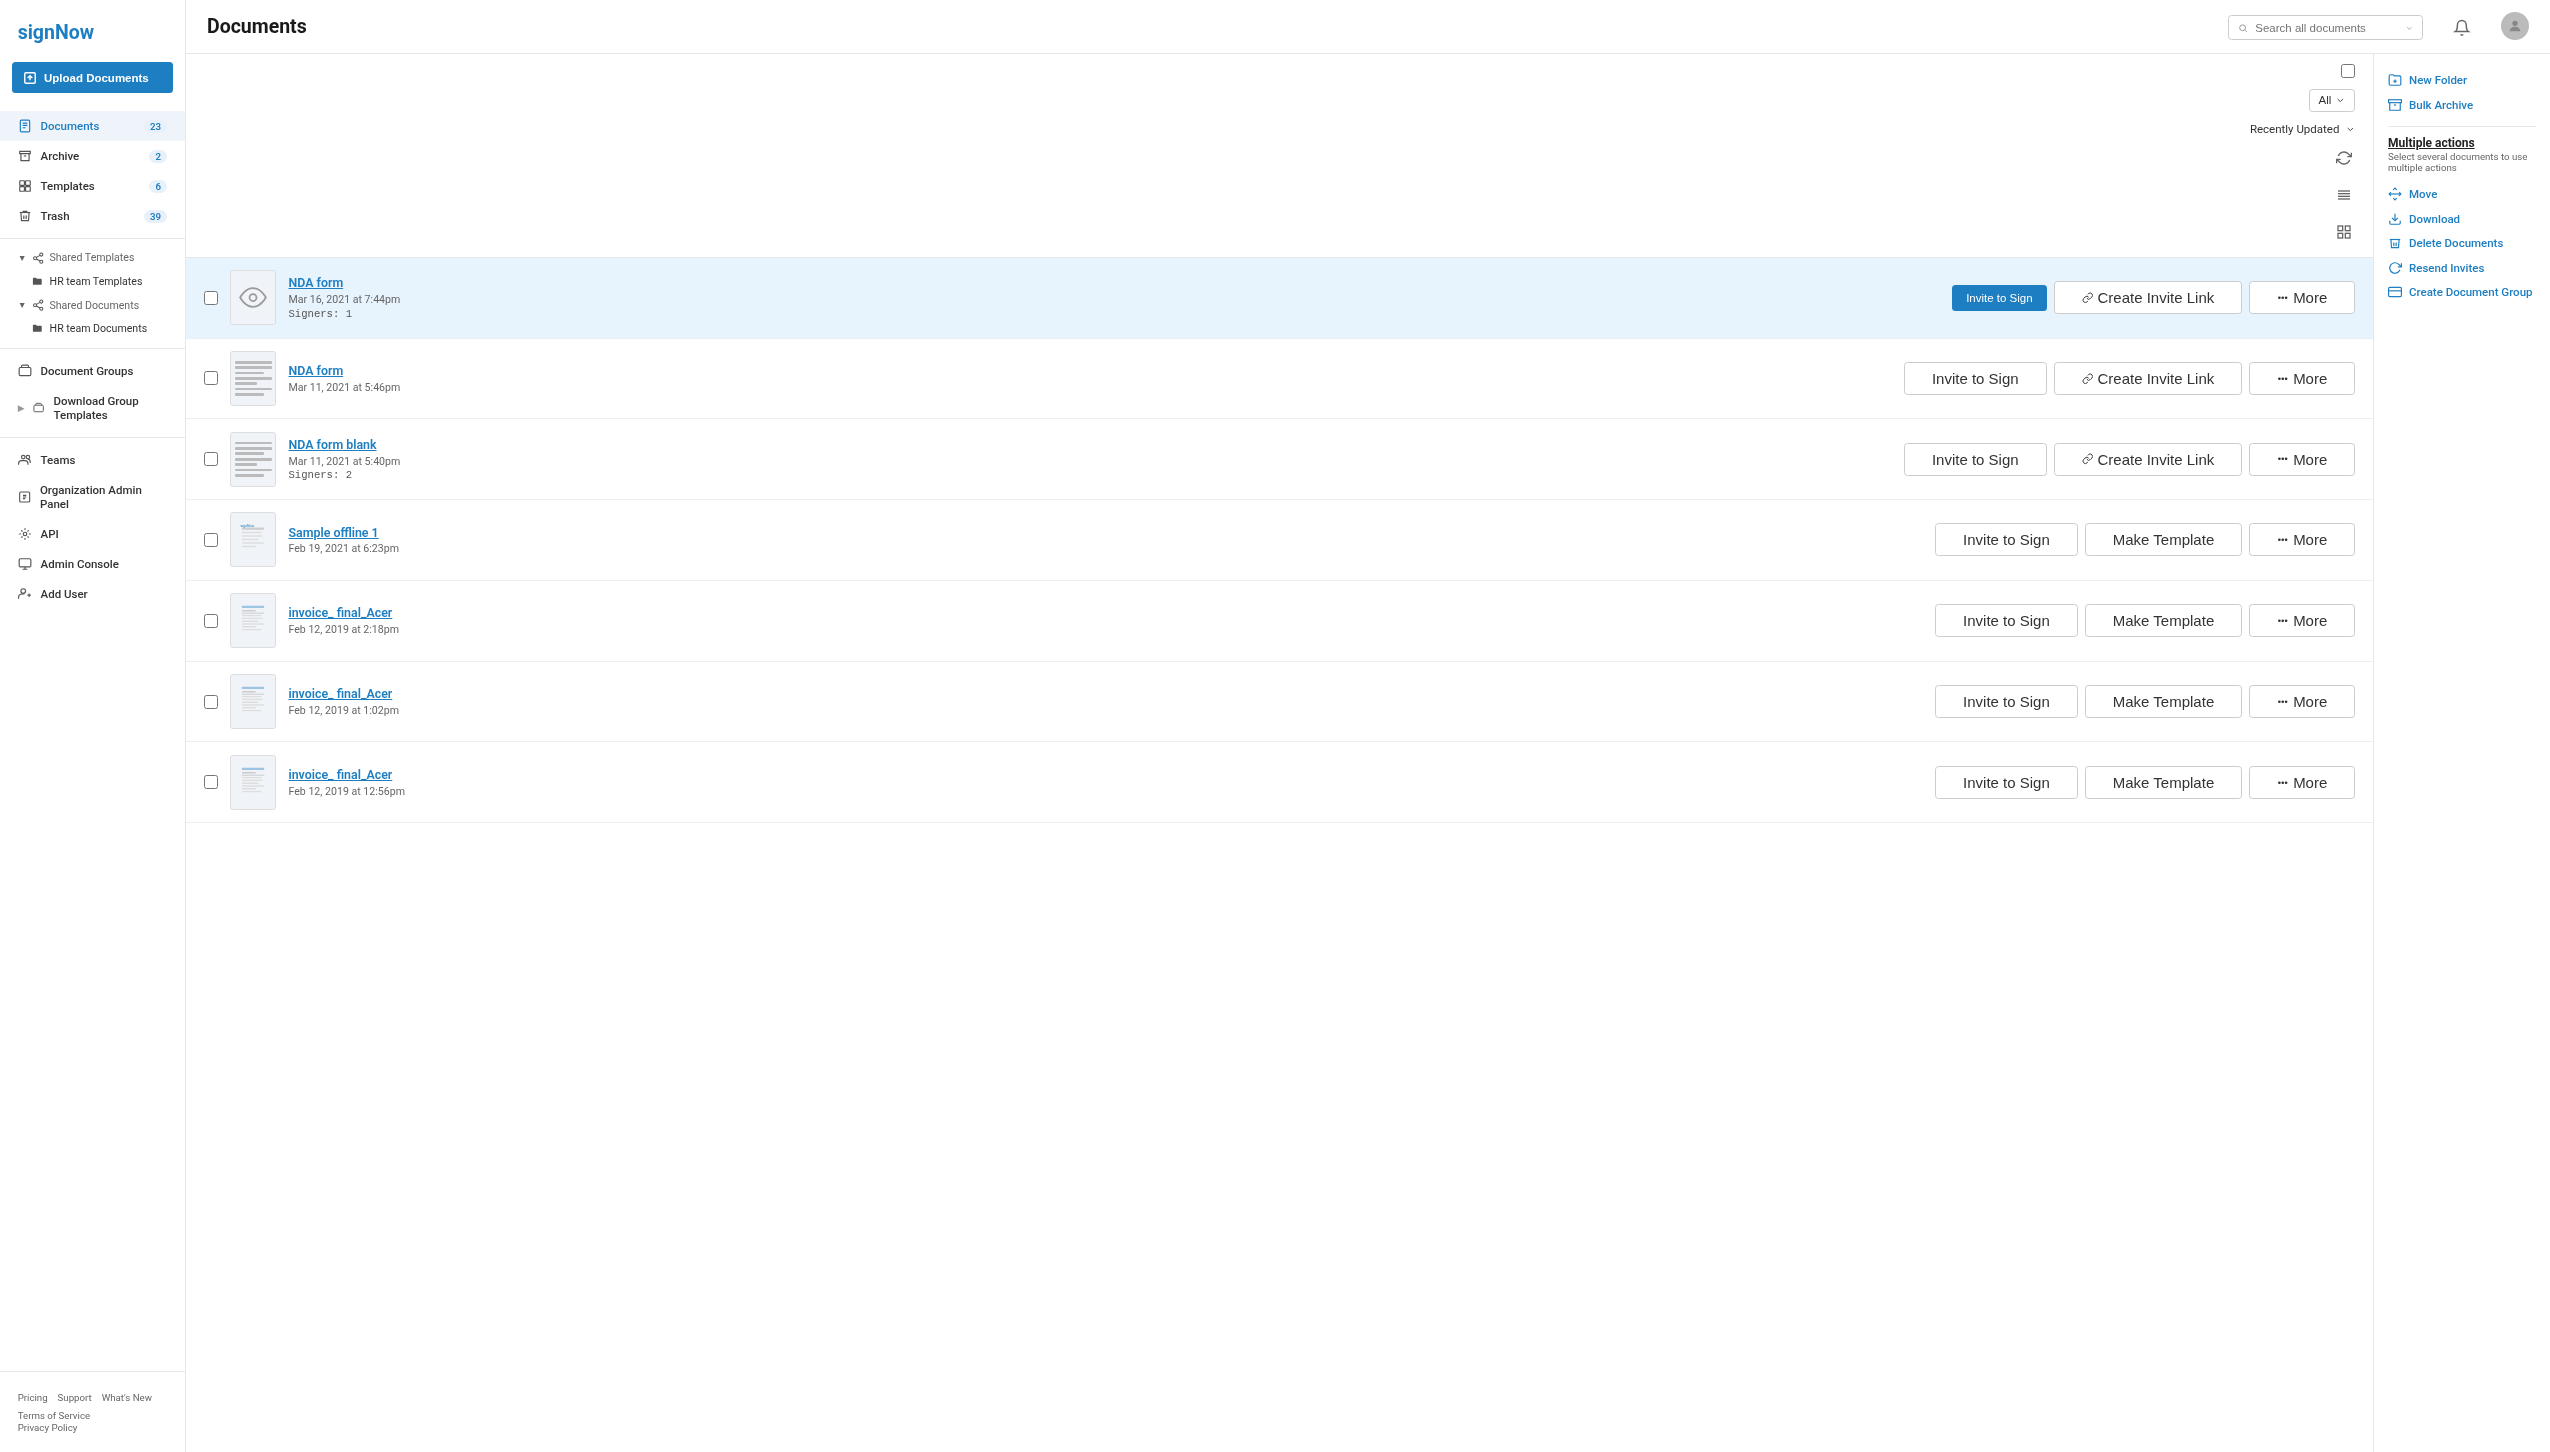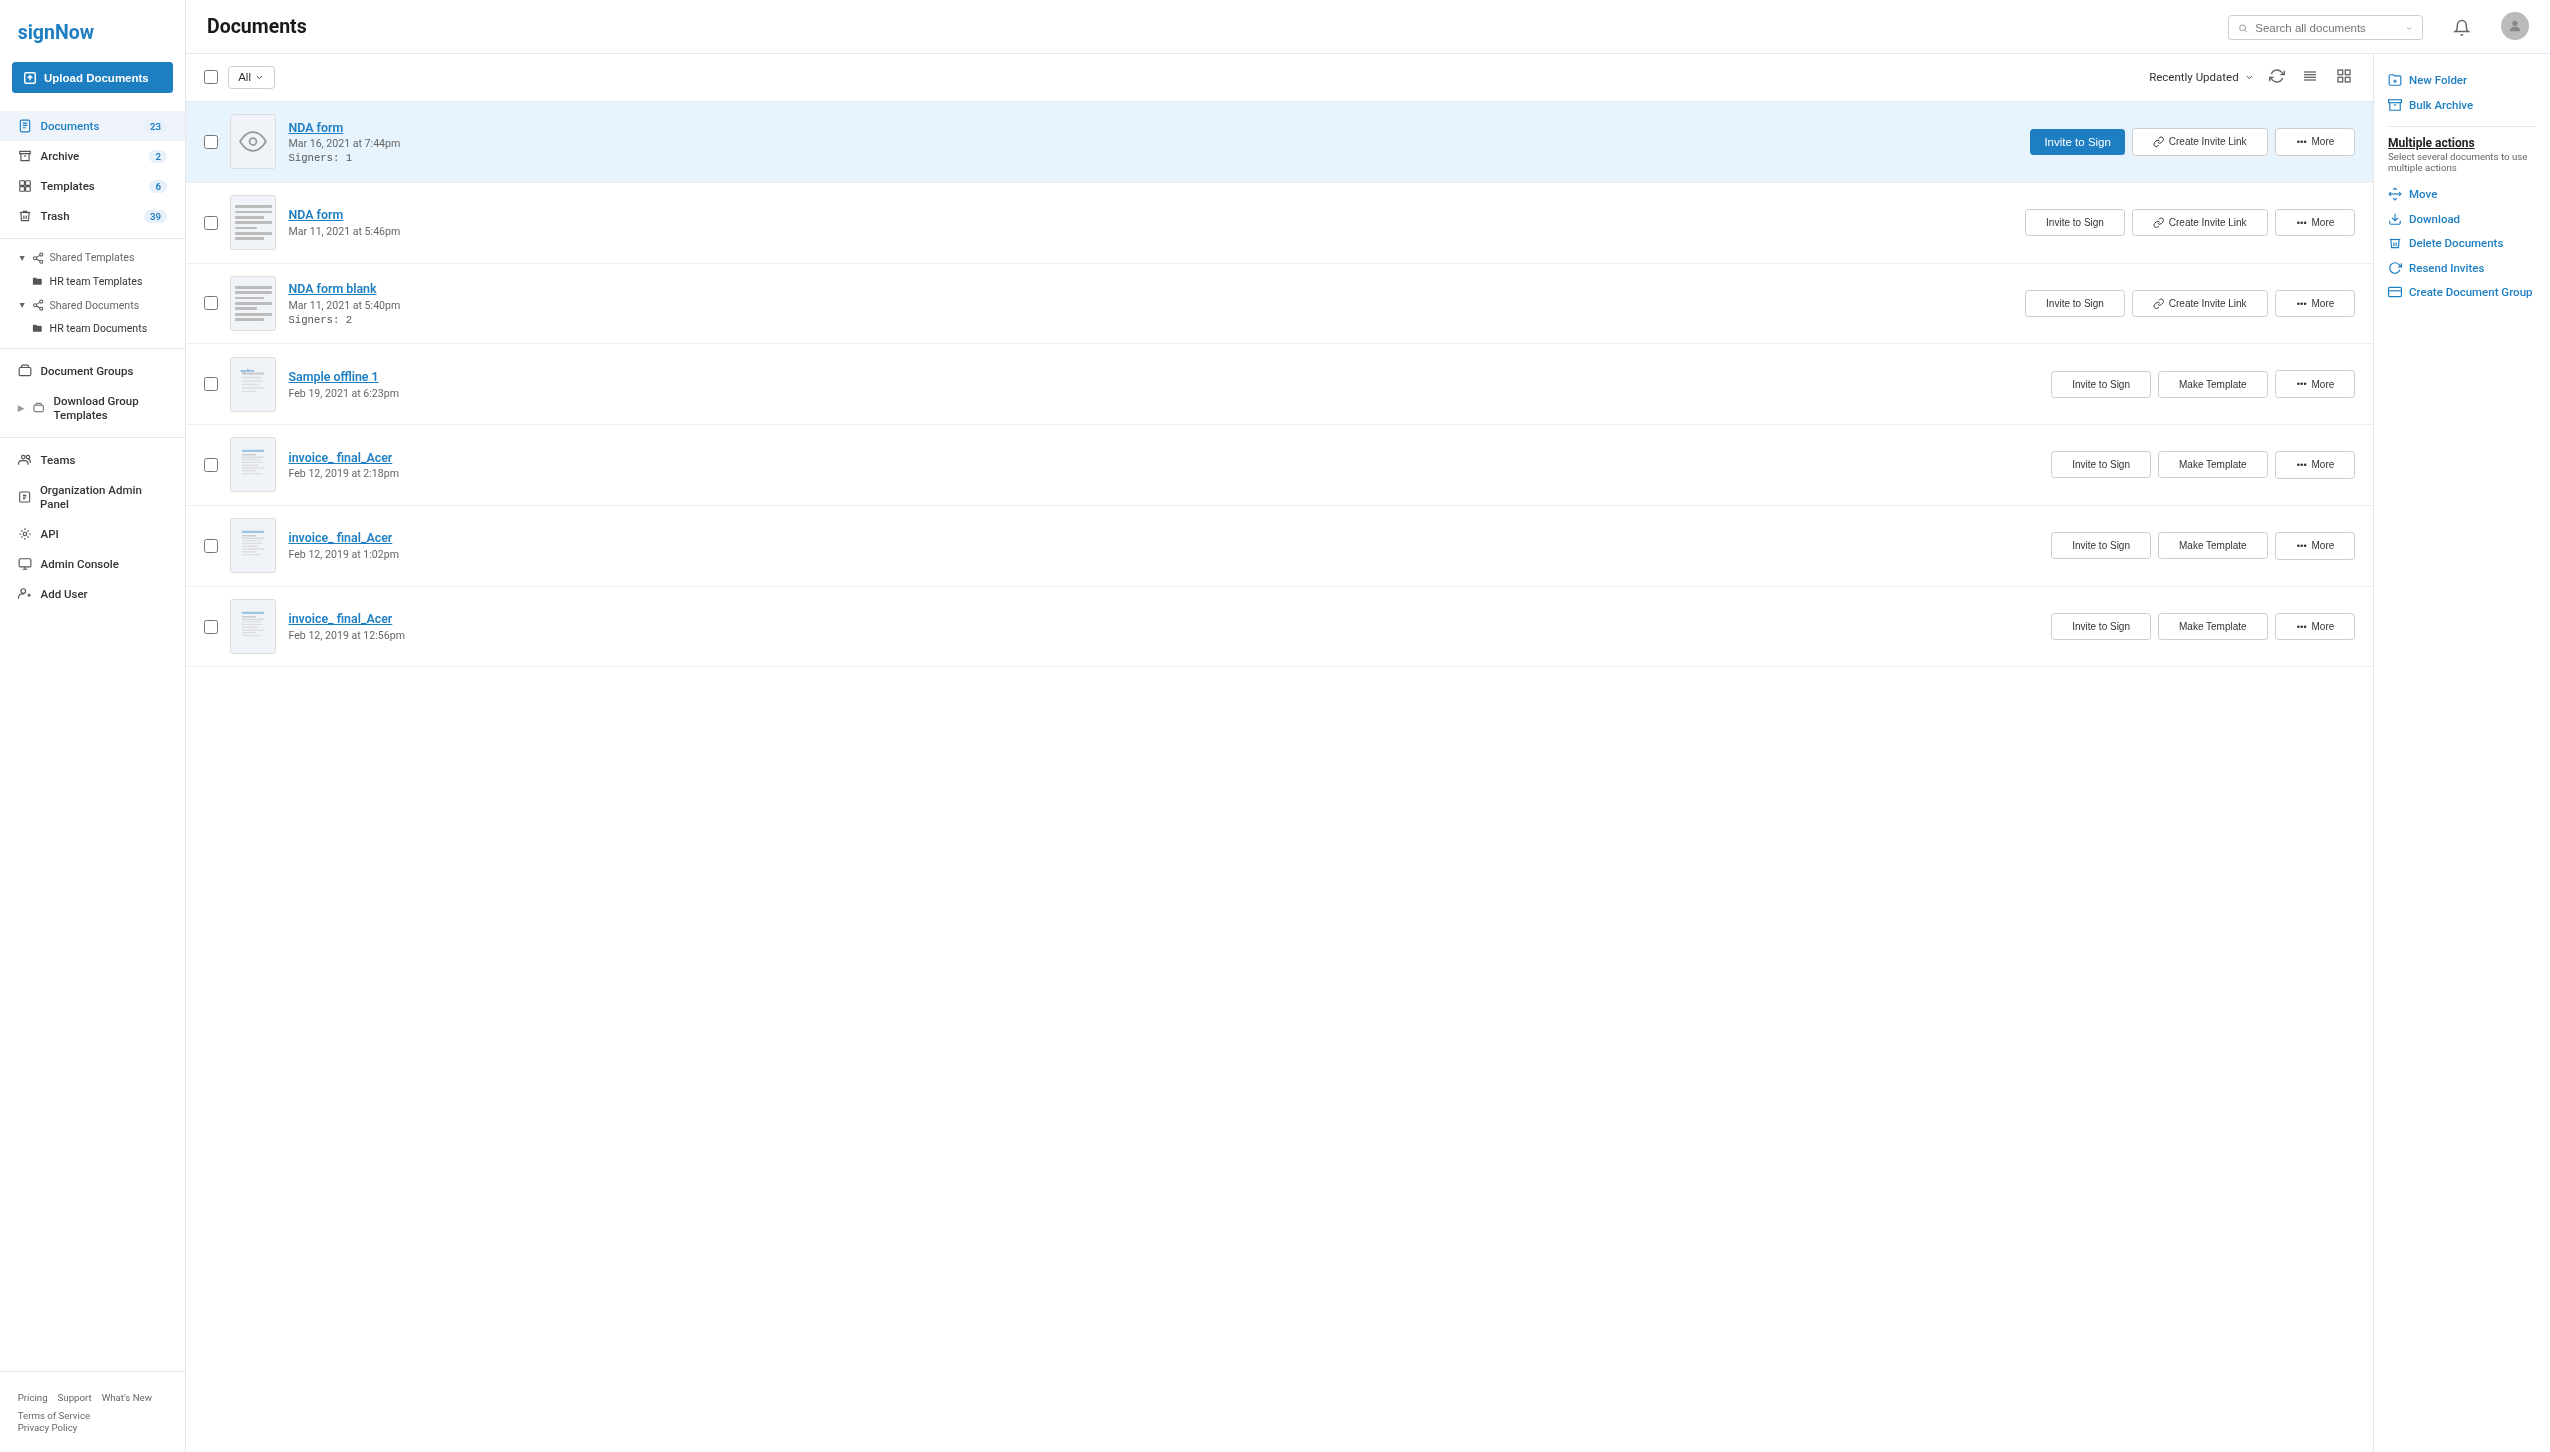--- a/index.html
+++ b/index.html
@@ -100,24 +100,25 @@
     
     #doc-list {
       flex: 1;
       overflow-y: auto;
       padding: 0;
     }
 
     
     .doc-toolbar {
       display: flex;
-      align-items: center;
+      align-items: flex-end;
       padding: 10.6px 17.7px;
       border-bottom: 0.9px solid #e5e7eb;
       gap: 10.6px;
+      flex-direction: column;
     }
     .filter-btn {
       display: flex;
       align-items: center;
       gap: 3.5px;
       border: 0.9px solid #ccc;
       border-radius: 3.5px;
       padding: 4.4px 8.9px;
       background: #fff;
       cursor: pointer;
@@ -174,22 +175,22 @@
       font-size: 11.5px;
       cursor: pointer;
       font-weight: 500;
       white-space: nowrap;
     }
     .btn-outline {
       background: #fff;
       color: #333;
       border: 0.9px solid #ccc;
       border-radius: 3.5px;
-      padding: 7px 20px;
-      font-size: 10px;
+      padding: 7px 27px;
+      font-size: 15px;
       cursor: pointer;
       font-weight: 500;
       white-space: nowrap;
       display: flex;
       align-items: center;
       gap: 4.4px;
     }
 
     
     #right-panel {

